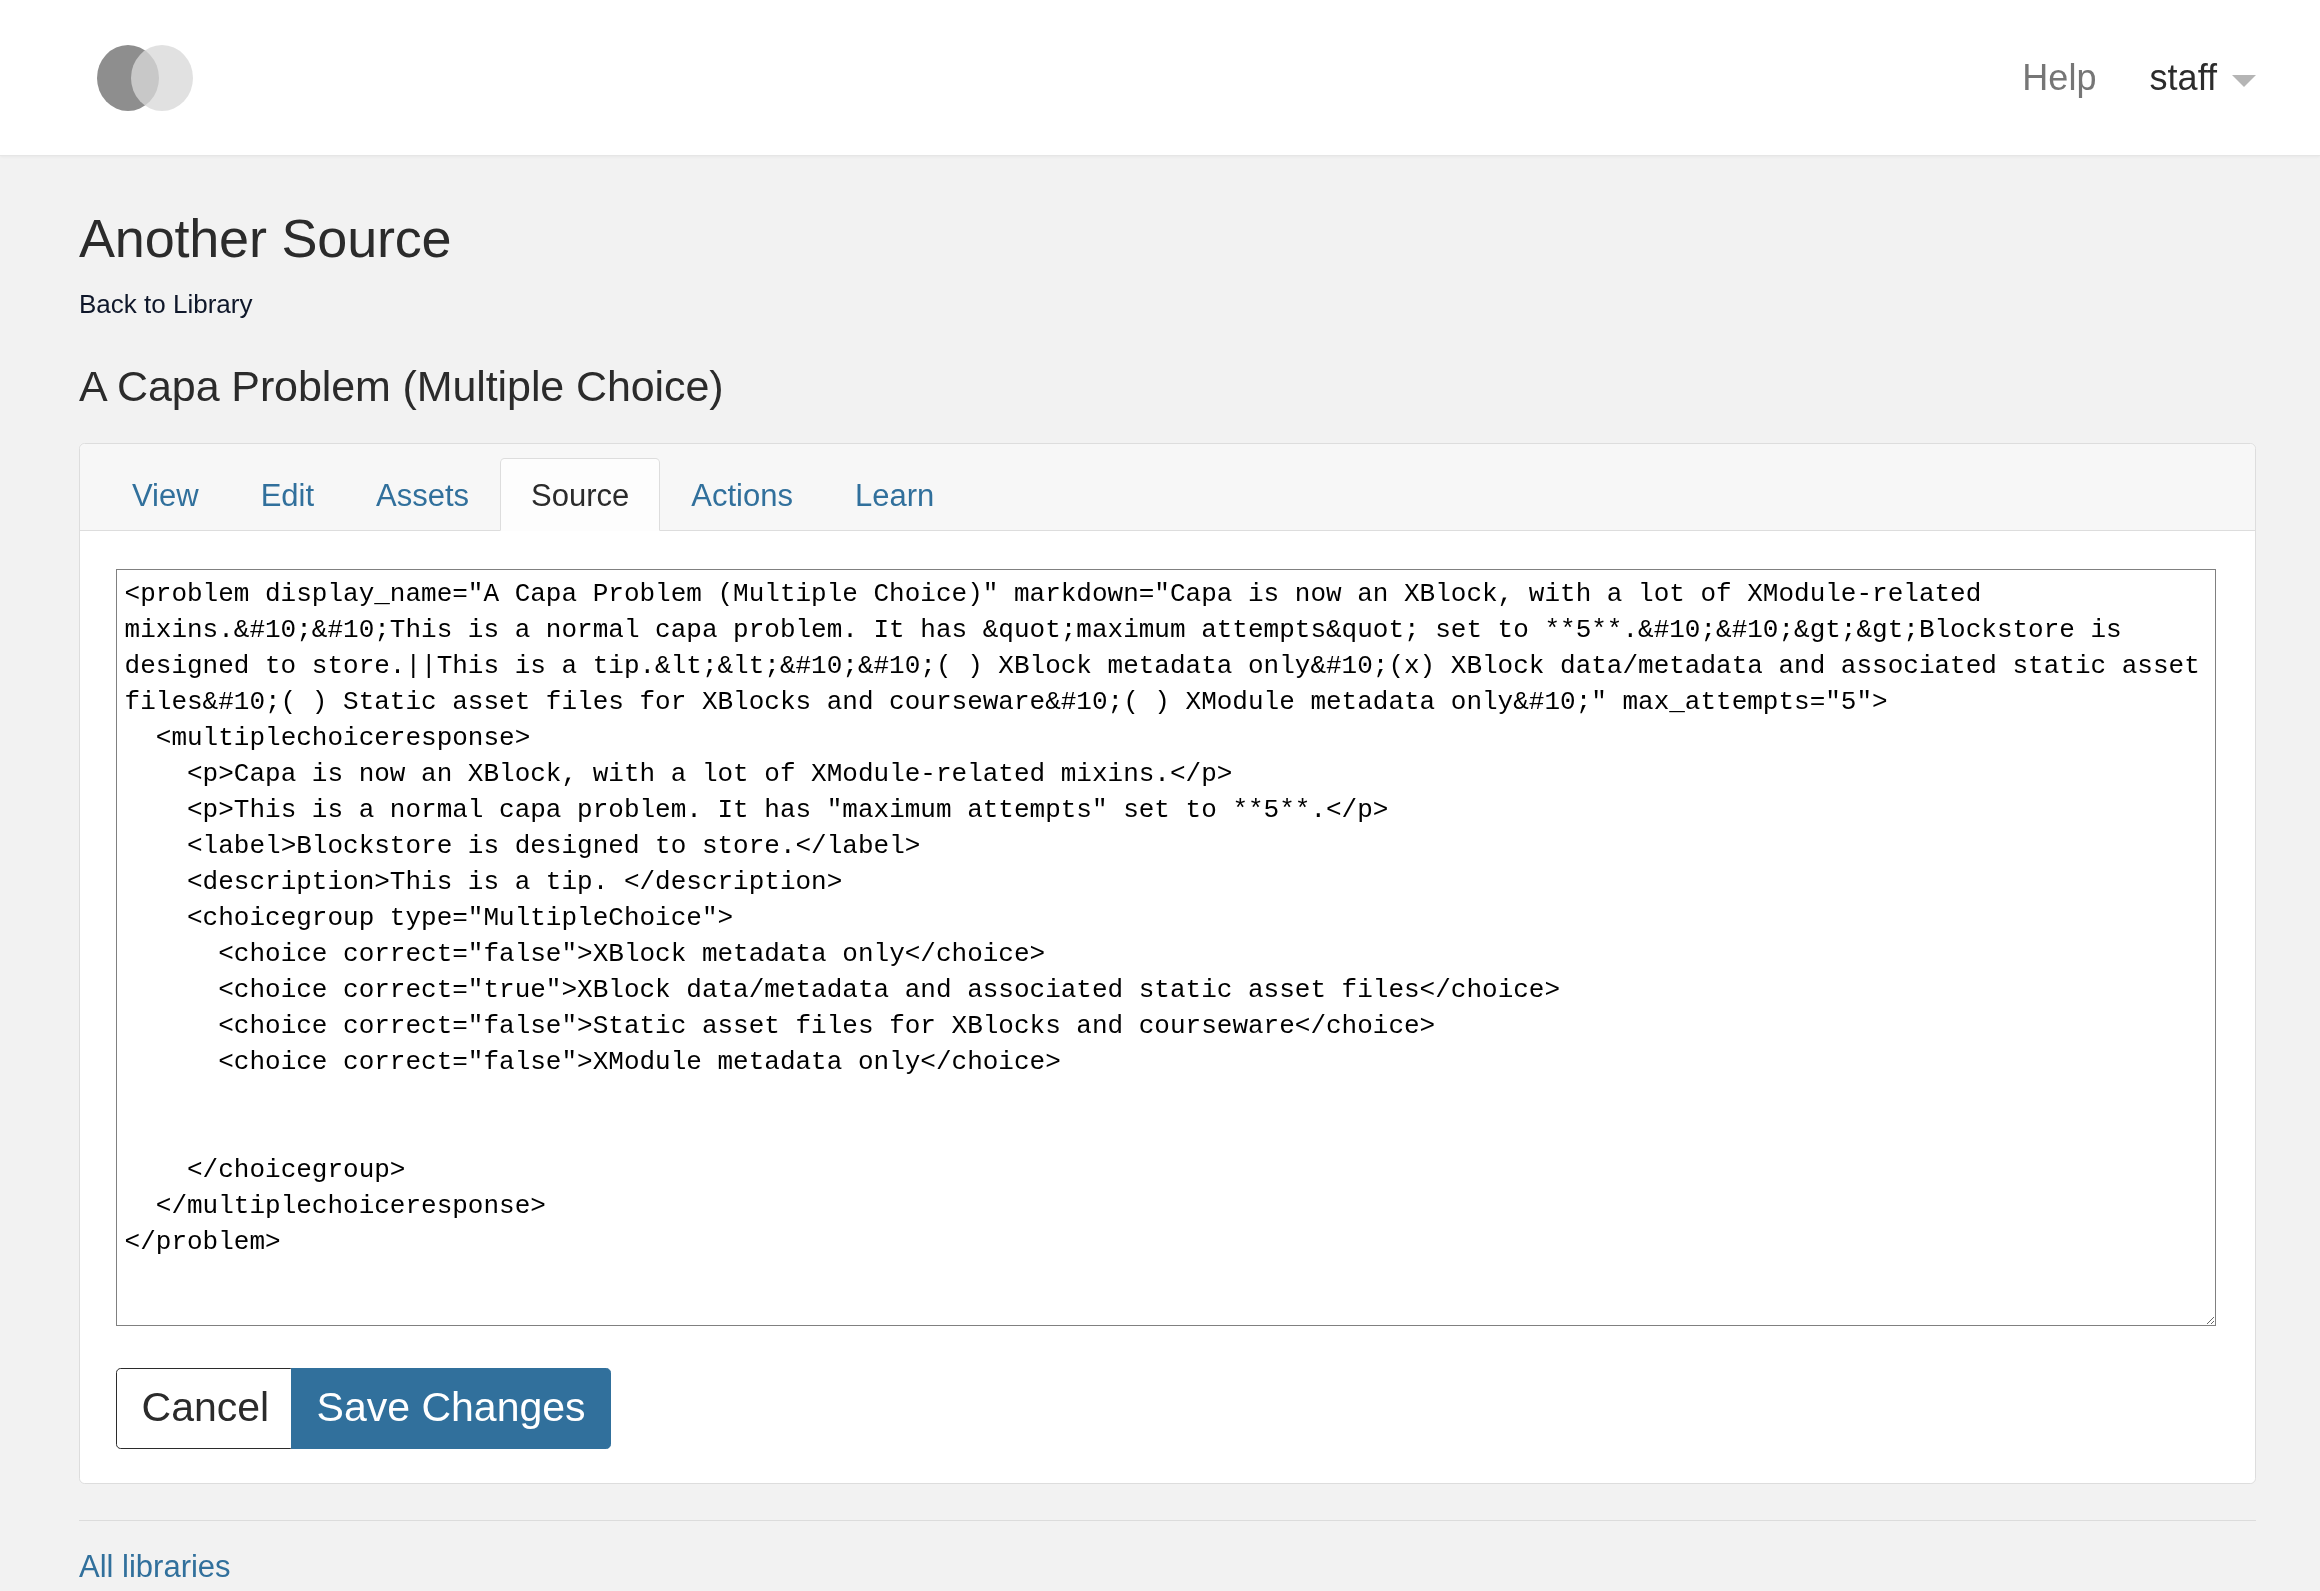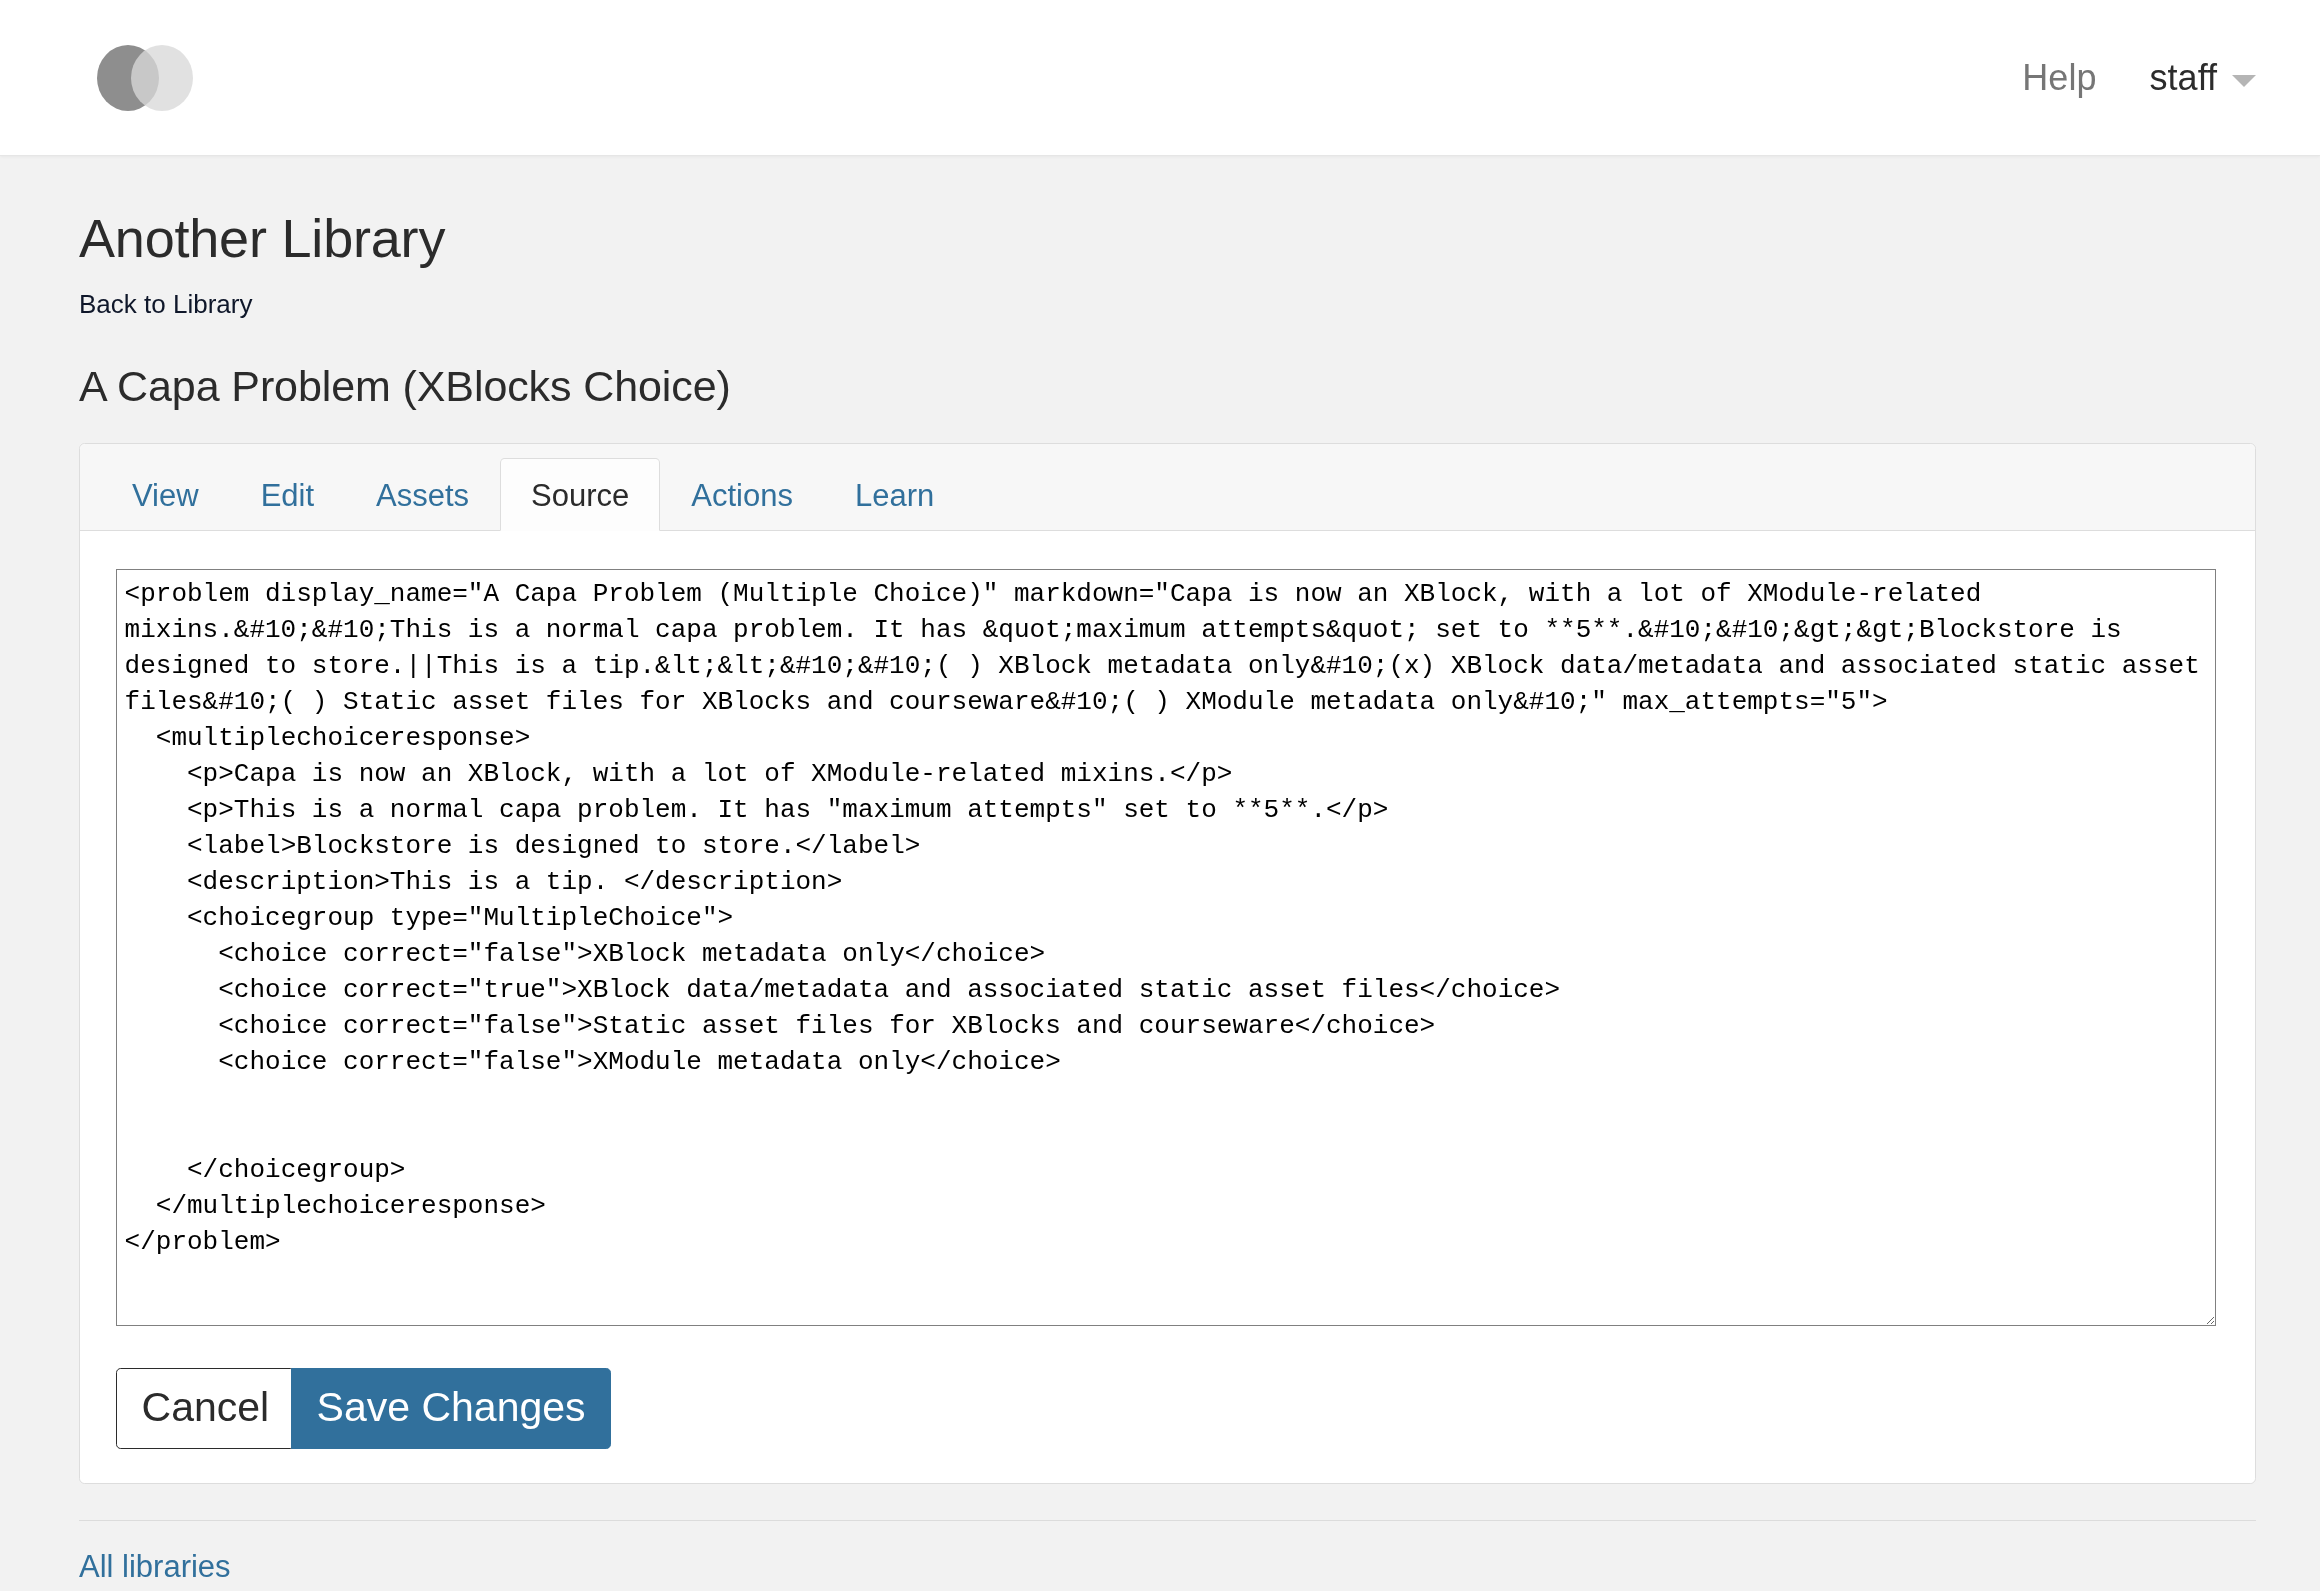--- a/index.html
+++ b/index.html
@@ -210,24 +210,24 @@
     <a class="help-link" href="#">Help</a>
     <div class="user-menu">
       <span class="user-name">staff</span>
       <span class="caret-down"></span>
     </div>
   </div>
 </div>
 
 <div class="page">
 
-  <h1 class="library-title">Another Library</h1>
+  <h1 class="library-title">Another Source</h1>
   <a class="back-link" href="#">Back to Library</a>
 
-  <h2 class="block-title">A Capa Problem (XBlocks Choice)</h2>
+  <h2 class="block-title">A Capa Problem (Multiple Choice)</h2>
 
   <div class="panel">
 
     <div class="tab-bar">
       <button class="tab">View</button>
       <button class="tab">Edit</button>
       <button class="tab">Assets</button>
       <button class="tab active">Source</button>
       <button class="tab">Actions</button>
       <button class="tab">Learn</button>

